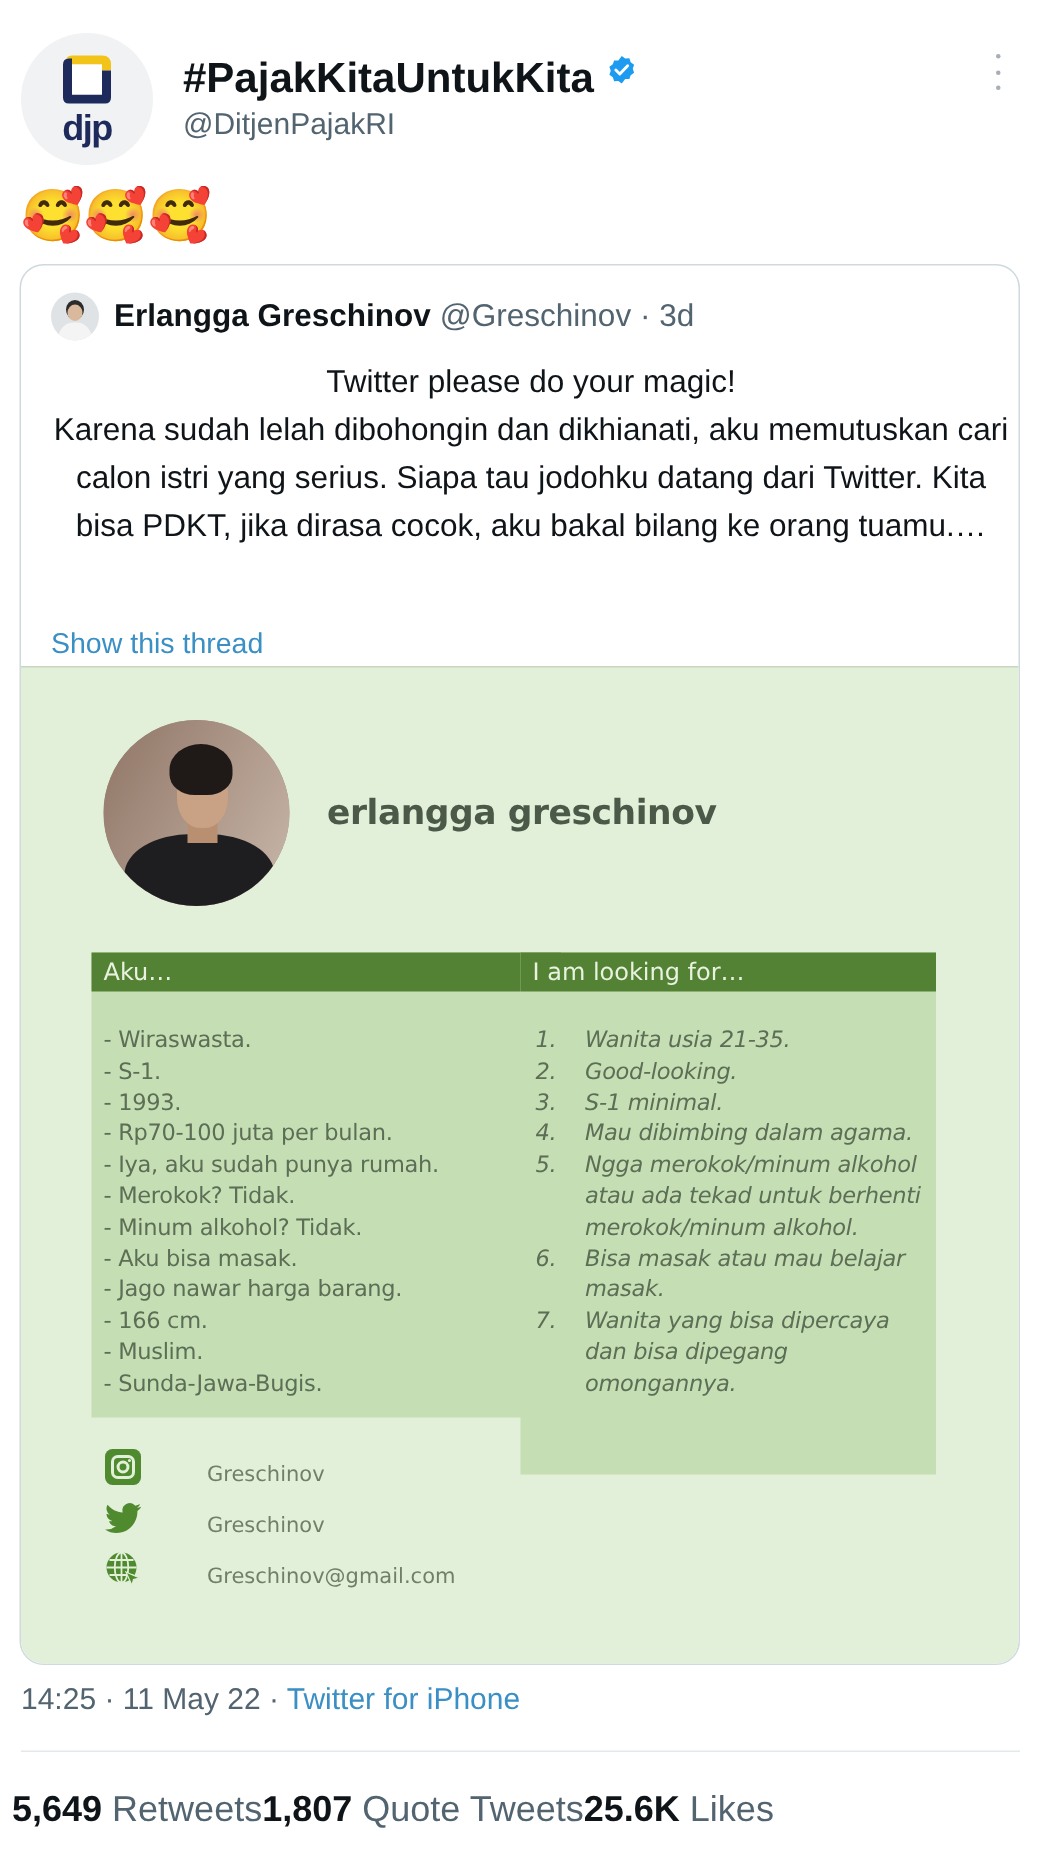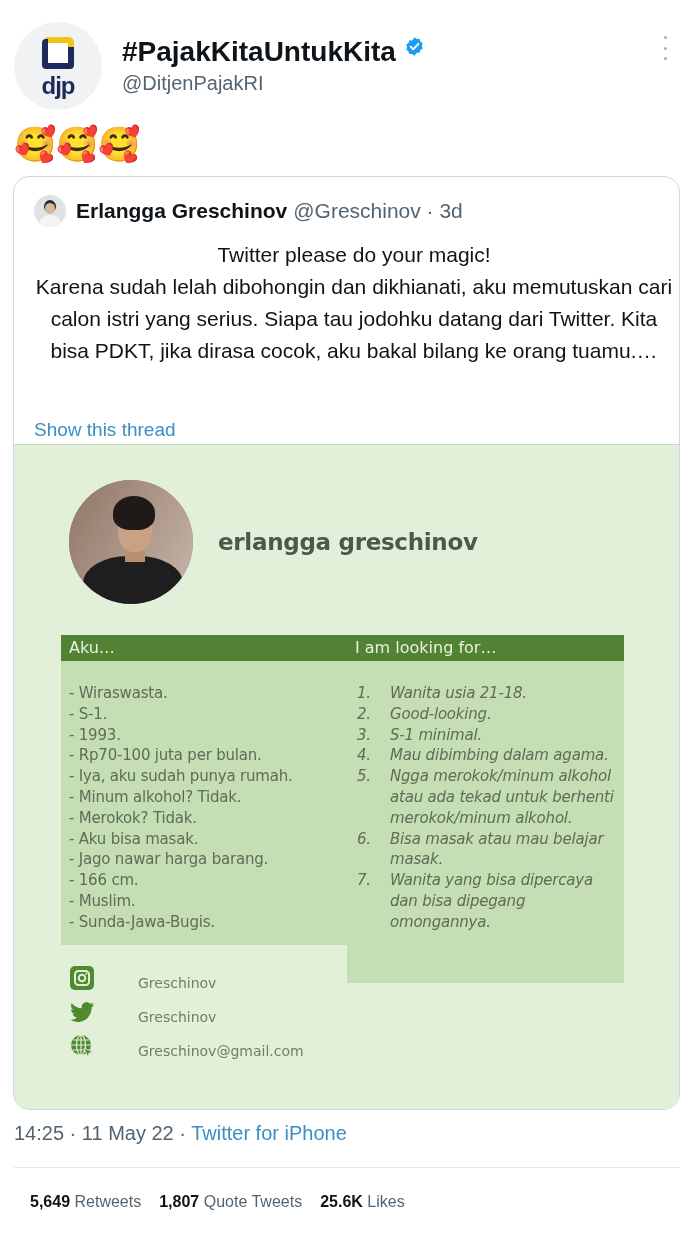--- a/index.html
+++ b/index.html
@@ -48,21 +48,21 @@
   .look-list .num { width: 33px; flex-shrink: 0; }
   .look-list .txt { flex: 1; }
 
   .socials { position: absolute; left: 55px; top: 512px; }
   .social-row { display: flex; align-items: flex-end; height: 34px; font-size: 14px; color: #6f7f69; font-family: "DejaVu Sans", sans-serif; gap: 33px; }
   .social-row svg { width: 26px; height: 26px; margin-right: 10px; }
 
   .meta { position: absolute; left: 14px; top: 1122px; font-size: 20px; color: #536471; }
   .meta .src { color: #3a8fc4; cursor: pointer; }
   .divider { position: absolute; left: 14px; top: 1167px; width: 666px; height: 1px; background: #e3e8eb; }
-  .stats { position: absolute; left: 30px; top: 1193px; font-size: 16px; color: #536471; display: flex; gap: 18px; }
+  .stats { position: absolute; left: 8px; top: 1193px; font-size: 24px; color: #536471; display: flex; }
   .stat b { color: #0f1419; font-weight: bold; }
   .stat { cursor: pointer; }
 </style>
 </head>
 <body>
 
 <div class="header">
   <div class="avatar-djp">
     <svg class="djp-logo" viewBox="0 0 40 40">
       <path d="M6 8 Q6 4 10 4 L30 4 Q36 4 36 10 L36 14 L30 14 L30 10 L10 10 Z" fill="#f2c318"></path>
@@ -113,36 +113,36 @@
     <div class="profile-name">erlangga greschinov</div>
 
     <div class="panel panel-aku">
       <div class="panel-head">Aku…</div>
       <ul class="aku-list">
         <li>- Wiraswasta.</li>
         <li>- S-1.</li>
         <li>- 1993.</li>
         <li>- Rp70-100 juta per bulan.</li>
         <li>- Iya, aku sudah punya rumah.</li>
+        <li>- Merokok? Tidak.</li>
         <li>- Minum alkohol? Tidak.</li>
-        <li>- Merokok? Tidak.</li>
         <li>- Aku bisa masak.</li>
         <li>- Jago nawar harga barang.</li>
         <li>- 166 cm.</li>
         <li>- Muslim.</li>
         <li>- Sunda-Jawa-Bugis.</li>
       </ul>
     </div>
 
     <div class="panel panel-look">
       <div class="panel-head">I am looking for…</div>
       <ol class="look-list">
         <li>
             <span class="num">1.</span>
-            <span class="txt">Wanita usia 21-18.</span>
+            <span class="txt">Wanita usia 21-35.</span>
           </li>
         <li>
             <span class="num">2.</span>
             <span class="txt">Good-looking.</span>
           </li>
         <li>
             <span class="num">3.</span>
             <span class="txt">S-1 minimal.</span>
           </li>
         <li>

